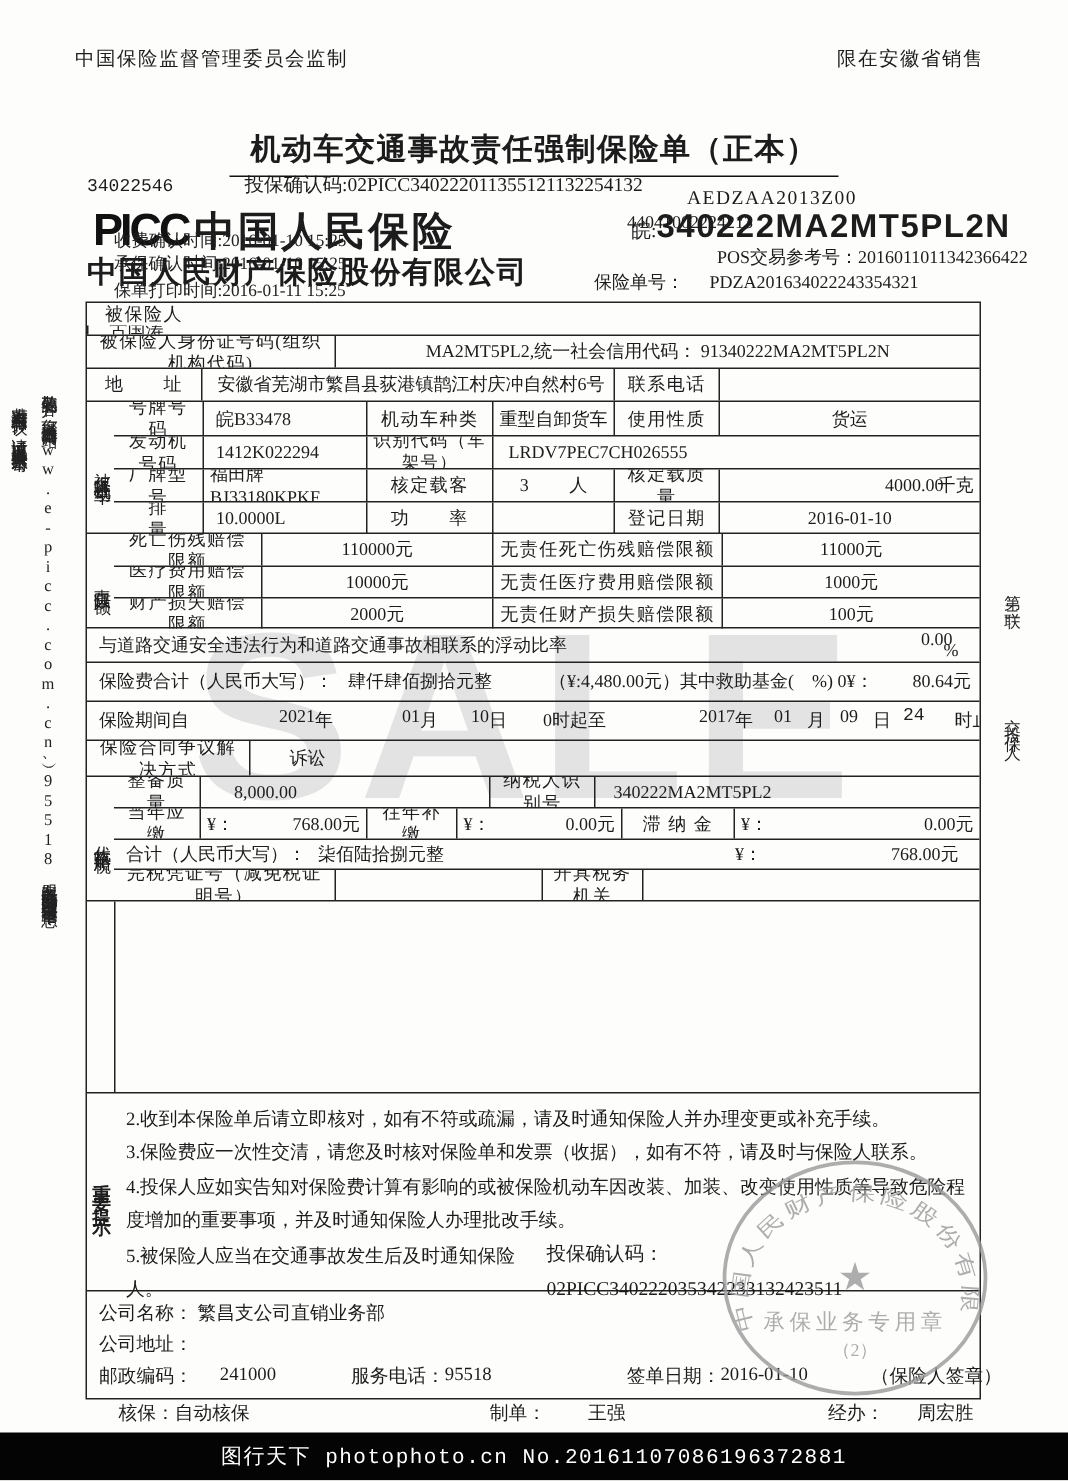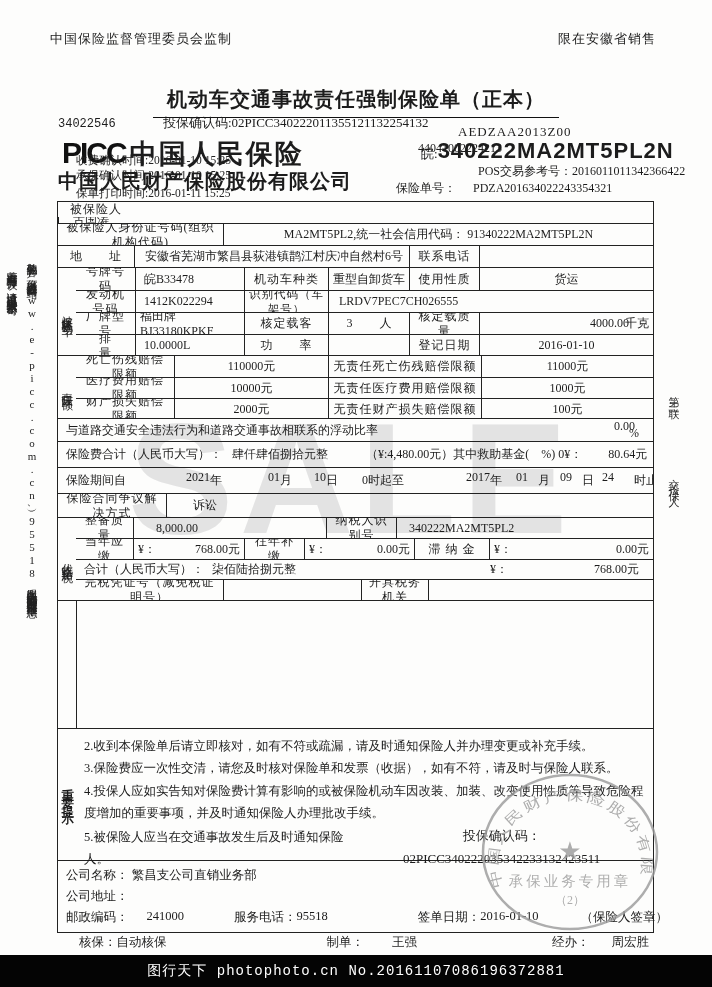--- a/index.html
+++ b/index.html
@@ -1,21 +1,21 @@
 <!DOCTYPE html>
 <html><head>
 <meta charset="utf-8">
 <style>
   * { margin:0; padding:0; box-sizing:border-box; }
   html,body { background:#fff; }
   .page {
     position:relative; width:712px; height:987px; background:#fdfdfc;
     font-family:"Liberation Serif","DejaVu Serif",serif; color:#1c1c1c; overflow:hidden;
   }
-  .abs { position:absolute; } .sz12 { font-size:12px; } .sz13 { font-size:13px;text-align:center; }
+  .abs { position:absolute; } .sz12 { font-size:12px; } .sz13 { font-size:13px; }
 
   
   .sale-wm {
     position:absolute; left:128px; top:388px; font-size:158px; font-weight:bold;
     font-family:"Liberation Sans",sans-serif; color:#e3e3e3; letter-spacing:6px;
     z-index:0; user-select:none;
   }
   
   .doc-table {
     position:absolute; left:57px; top:201px; width:597px;
@@ -215,21 +215,21 @@
         <span style="margin-left:22px; position:relative; top:-3px;">10</span>
         <span>日</span>
         <span style="margin-left:24px;">0</span>
         <span>时起至</span>
         <span style="margin-left:62px; position:relative; top:-3px;">2017</span>
         <span>年</span>
         <span style="margin-left:14px; position:relative; top:-3px;">01</span>
         <span style="margin-left:10px;">月</span>
         <span style="margin-left:10px; position:relative; top:-3px;">09</span>
         <span style="margin-left:10px;">日</span>
-        <span style="margin-left:8px; position:relative; top:-3px;">24</span>
+        <span style="margin-left:8px; position:relative; top:-3px;font-family:Liberation Mono, monospace;">24</span>
         <span style="margin-left:20px;">时止</span>
       </div>
     </div>
 
     <div class="row" style="height:24px;">
       <div class="c lbl" style="width:108px;">保险合同争议解决方式</div>
       <div class="c" style="flex:1; padding-left:26px;">诉讼</div>
     </div>
 
     <div class="row" style="height:83px; align-items:stretch;">

